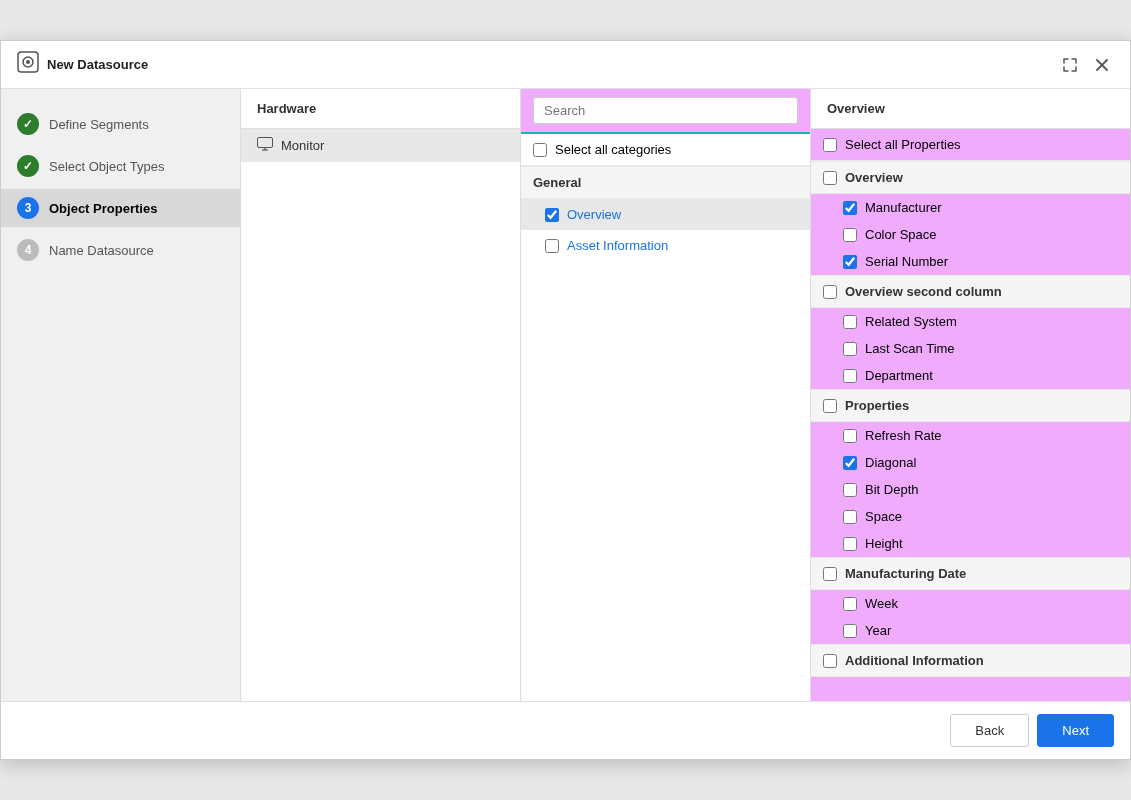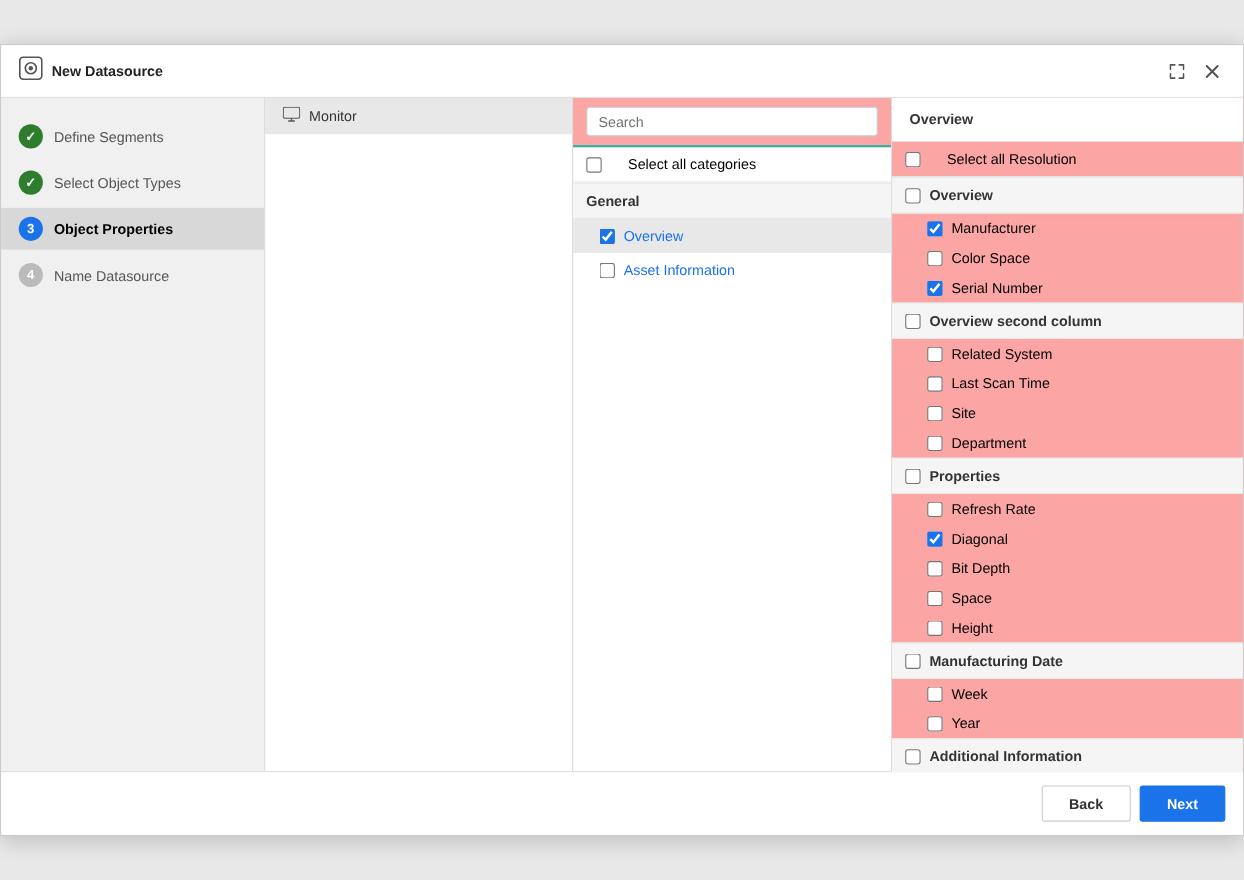--- a/index.html
+++ b/index.html
@@ -8,21 +8,21 @@
       background: #e8e8e8;
       display: flex;
       align-items: center;
       justify-content: center;
       min-height: 100vh;
     }
 
     .dialog {
       width: 1131px;
       height: 720px;
-      background: #fca5a5;
+      background: #f0abfc;
       border: 1px solid #ccc;
       box-shadow: 0 4px 20px rgba(0,0,0,0.2);
       display: flex;
       flex-direction: column;
       position: relative;
     }
 
     .dialog-header {
       display: flex;
       align-items: center;
@@ -236,38 +236,38 @@
       gap: 8px;
       background: #fff;
     }
 
     .btn {
       padding: 8px 24px;
       border-radius: 3px;
       border: 1px solid #ccc;
       cursor: pointer;
       font-size: 13px;
-      font-weight: 700;
+      font-weight: 400;
     }
 
     .btn-secondary {
       background: #fff;
       color: #333;
     }
 
     .btn-primary {
       background: #1a73e8;
       color: #fff;
       border-color: #1a73e8;
     }
 
     .select-all-row {
       display: flex;
       align-items: center;
-      gap: 24px;
+      gap: 8px;
       padding: 8px 12px;
       border-bottom: 1px solid #e8e8e8;
     }
 
     .select-all-row input[type="checkbox"] {
       width: 14px;
       height: 14px;
       accent-color: #1a73e8;
     }
   </style>
@@ -318,20 +318,23 @@
       </div>
       <div class="sidebar-item">
         <div class="step-badge inactive">4</div>
         <span>Name Datasource</span>
       </div>
     </div>
 
     <div class="main-content">
 
       <div class="panel panel-hardware">
+        <div class="panel-header">
+          <span>Hardware</span>
+        </div>
         <div class="panel-body">
           <div class="list-item selected">
             <span class="list-item-icon">
               <svg width="16" height="14" viewBox="0 0 16 14" fill="none" xmlns="http://www.w3.org/2000/svg">
                 <rect x="0.5" y="0.5" width="15" height="10" rx="1.5" stroke="#555" fill="none"></rect>
                 <line x1="5" y1="13" x2="11" y2="13" stroke="#555" stroke-width="1.2"></line>
                 <line x1="8" y1="10.5" x2="8" y2="13" stroke="#555" stroke-width="1.2"></line>
               </svg>
             </span>
             <span>Monitor</span>
@@ -365,21 +368,21 @@
         </div>
       </div>
 
       <div class="panel panel-properties">
         <div class="panel-header">
           <span>Overview</span>
         </div>
 
         <div class="select-all-row">
           <input type="checkbox" style="">
-          <span>Select all Resolution</span>
+          <span>Select all Properties</span>
         </div>
 
         <div class="prop-group-header">
           <input type="checkbox" style="">
           <span>Overview</span>
         </div>
         <div class="prop-item">
           <input type="checkbox" checked="" style="">
           <span>Manufacturer</span>
         </div>
@@ -396,24 +399,20 @@
           <input type="checkbox" style="">
           <span>Overview second column</span>
         </div>
         <div class="prop-item">
           <input type="checkbox" style="">
           <span>Related System</span>
         </div>
         <div class="prop-item">
           <input type="checkbox" style="">
           <span>Last Scan Time</span>
-        </div>
-        <div class="prop-item">
-          <input type="checkbox" style="">
-          <span>Site</span>
         </div>
         <div class="prop-item">
           <input type="checkbox" style="">
           <span>Department</span>
         </div>
 
         <div class="prop-group-header">
           <input type="checkbox" style="">
           <span>Properties</span>
         </div>

